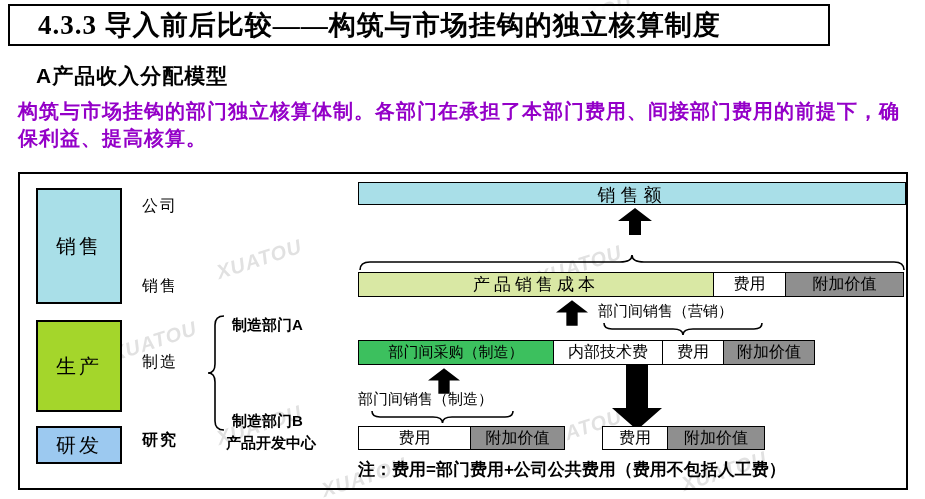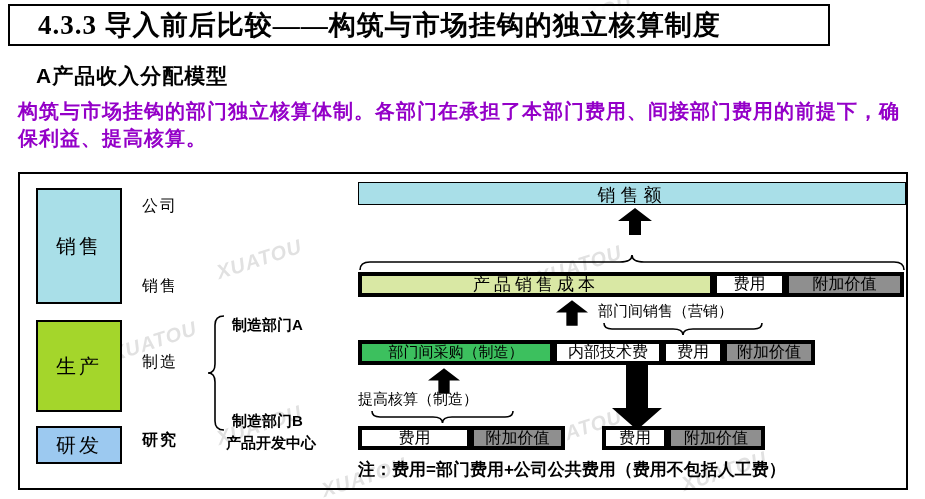--- a/index.html
+++ b/index.html
@@ -24,21 +24,21 @@
   .abs { position:absolute; }
 
   .block { border:2px solid #000; display:flex; align-items:center; justify-content:center;
         font-size:20px; letter-spacing:3px; }
   .orglabel { font-size:16px; letter-spacing:2px; }
   .deptlabel { font-size:15px; font-family:"Liberation Sans",sans-serif; font-weight:bold; white-space:nowrap; }
 
   .bar { border:1px solid #000; display:flex; align-items:flex-start; justify-content:center;
         font-size:18px; letter-spacing:5px; }
   .row { display:flex; }
-  .cell { border:4px solid #000000; display:flex; align-items:center; justify-content:center;
+  .cell { border:1px solid #000000; display:flex; align-items:center; justify-content:center;
         font-size:16px; white-space:nowrap; background:#fff; }
   .row .cell + .cell { margin-left:-1px; }
 
   .smalllabel { font-size:15px; font-family:"Liberation Sans",sans-serif; white-space:nowrap; }
   .centerlabel { text-align:center; }
   .note { font-size:17px; font-weight:bold; font-family:"Liberation Sans",sans-serif; white-space:nowrap; }
 
   svg { display:block; }
   .brace path { fill:none; stroke:#000; stroke-width:1.6; }
   .arrow polygon { fill:#000; }
@@ -136,21 +136,21 @@
       </div>
       <div class="cell" style="width: 92px; height: 25px; background-color: rgb(143, 143, 143);">
         <span>附加价值</span>
       </div>
     </div>
 
     <svg class="arrow abs" style="left:408px; top:194px;" width="32" height="26" viewBox="0 0 34 27">
       <polygon points="17,0 34,13 23,13 23,27 11,27 11,13 0,13"></polygon>
     </svg>
 
-    <span class="smalllabel abs" style="left:338px; top:216px;">提高核算（制造）</span>
+    <span class="smalllabel abs" style="left:338px; top:216px;">部门间销售（制造）</span>
     <svg class="brace abs" style="left:350px; top:237px;" width="145" height="13" viewBox="0 0 145 13">
       <path d="M2,0 Q2,6 10,6 L63,6 Q72.5,6 72.5,12 Q72.5,6 82,6 L135,6 Q143,6 143,0"></path>
     </svg>
 
     <svg class="arrow abs" style="left:592px; top:190px;" width="50" height="66" viewBox="0 0 50 66">
       <polygon points="14,0 36,0 36,44 50,44 25,66 0,44 14,44"></polygon>
     </svg>
 
     <div class="row abs" style="left:338px; top:252px;">
       <div class="cell" style="width:113px; height:24px;">

